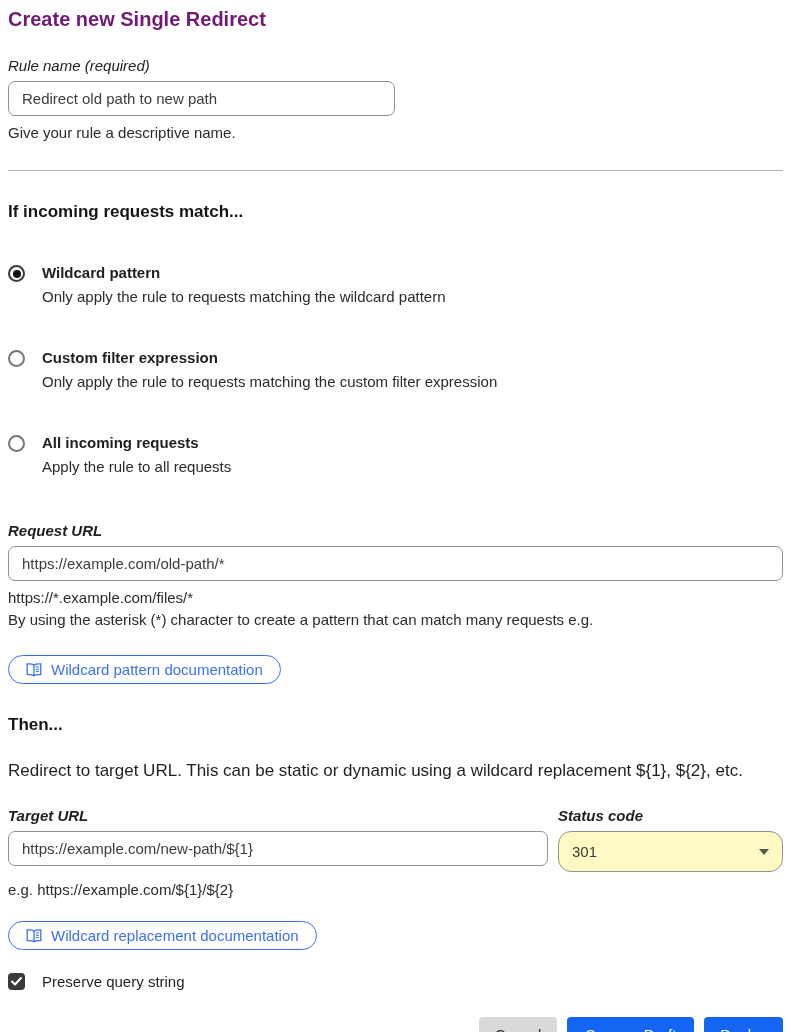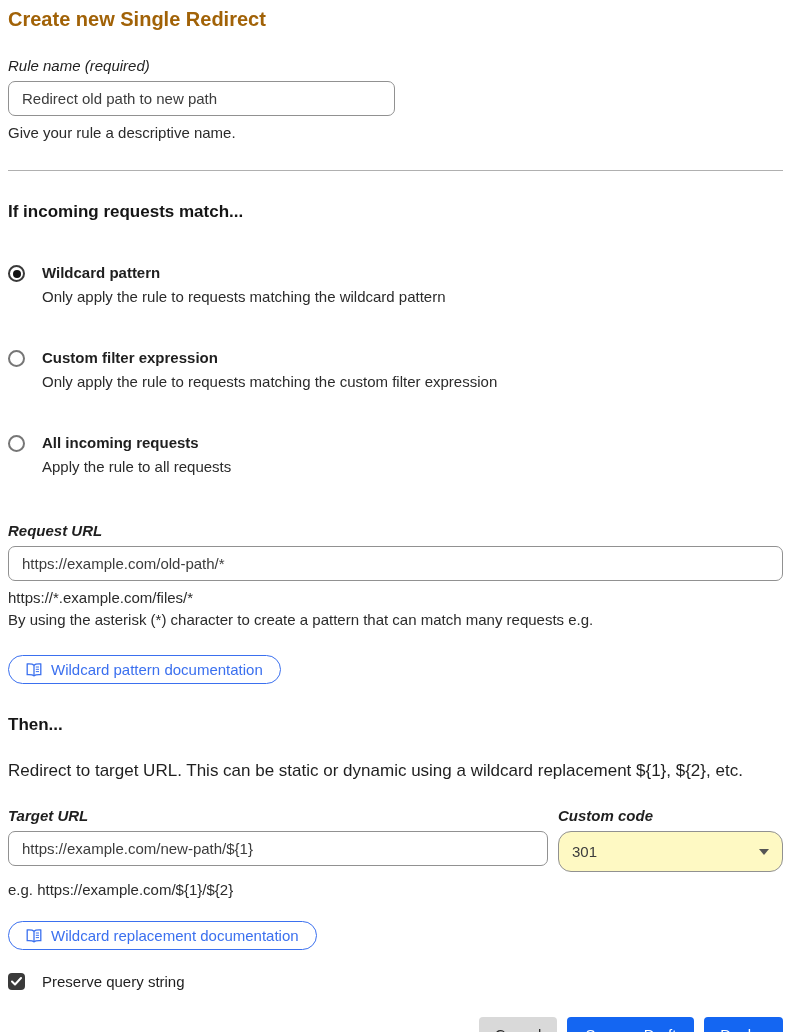--- a/index.html
+++ b/index.html
@@ -4,21 +4,21 @@
 <style>
   * { box-sizing: border-box; }
   html, body { margin: 0; padding: 0; background: #ffffff; }
   body {
     width: 791px; height: 1032px; overflow: hidden;
     font-family: "Liberation Sans", sans-serif;
     color: #1f1f1f;
   }
   .form { padding: 6px 8px 0 8px; width: 791px; }
 
-  h1.page-title { font-size: 20px; font-weight: 700; margin: 0; line-height: 27px; color: #a16207; }
+  h1.page-title { font-size: 20px; font-weight: 700; margin: 0; line-height: 27px; color: #701a75; }
 
   .field-label { font-size: 15px; color: #1f1f1f; display: block; font-style: italic; }
   .field-label.bold { font-weight: 700; }
   .rule-label { margin-top: 24px; }
 
   .text-input {
     display: block; height: 35px; border: 1px solid #919191; border-radius: 7px;
     padding: 0 13px; font-size: 15px; color: #3c3c3c; font-family: inherit;
     margin-top: 7px; background: #fff; width: 100%; outline: none;
   }
@@ -154,21 +154,21 @@
 
   <h2 class="section-heading then-heading">Then...</h2>
   <div class="then-desc">Redirect to target URL. This can be static or dynamic using a wildcard replacement ${1}, ${2}, etc.</div>
 
   <div class="row">
     <div class="col-target">
       <label class="field-label bold">Target URL</label>
       <input class="text-input" type="text" value="https://example.com/new-path/${1}" style="">
     </div>
     <div class="col-status">
-      <label class="field-label bold">Custom code</label>
+      <label class="field-label bold">Status code</label>
       <div class="select">
         <span>301</span>
         <span class="caret"></span>
       </div>
     </div>
   </div>
 
   <div class="helper eg-helper">e.g. https://example.com/${1}/${2}</div>
 
   <button class="pill-button pill-2">

